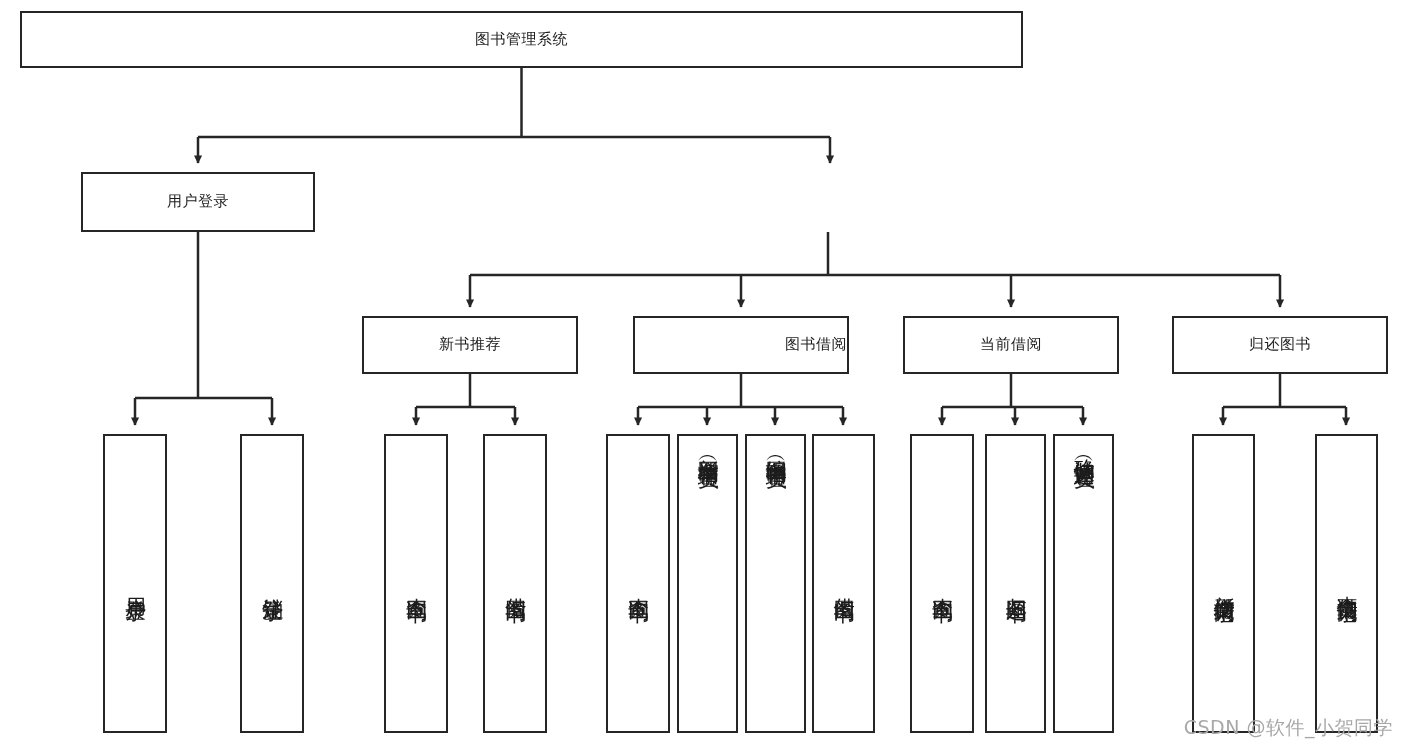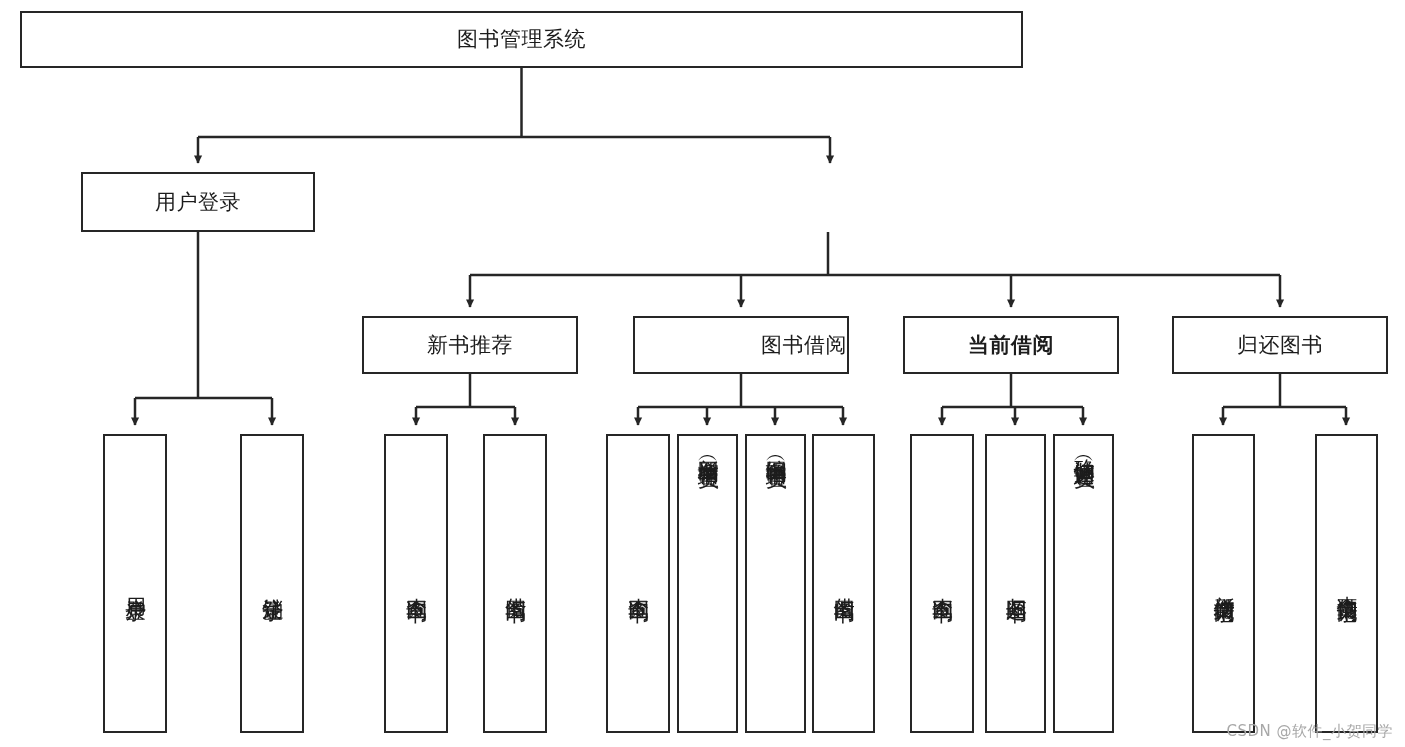--- a/index.html
+++ b/index.html
@@ -31,21 +31,21 @@
     position: absolute;
     box-sizing: border-box;
     background: #ffffff;
     border: 2.5px solid #262626;
     display: flex;
     align-items: center;
     justify-content: center;
     overflow: hidden;
   }
   .node-label {
-    font-size: 21px;
+    font-size: 15px;
     line-height: 1.18;
     color: #1c1c1c;
     letter-spacing: 0.5px;
     white-space: nowrap;
   }
   
   .node.h .node-label {
     writing-mode: horizontal-tb;
   }
   
@@ -63,21 +63,21 @@
     white-space: nowrap;
   }
   .node.v.centered {
     align-items: center;
     padding-top: 0;
   }
   .watermark {
     position: absolute;
     right: 12px;
     bottom: 6px;
-    font-size: 15px;
+    font-size: 19px;
     color: #a8a8a8;
     letter-spacing: 0.5px;
     white-space: nowrap;
   }
 </style>
 </head>
 <body>
 
 <div id="canvas">
 
@@ -141,21 +141,21 @@
 
 
   <div class="node h" style="left:362px; top:316px; width:216px; height:58px;">
     <span class="node-label">新书推荐</span>
   </div>
 
   <div class="node h" style="left:633px; top:316px; width:216px; height:58px;justify-content:flex-end;">
     <span class="node-label">图书借阅</span>
   </div>
 
-  <div class="node h" style="left:903px; top:316px; width:216px; height:58px;font-weight:bold;">
+  <div class="node h" style="left:903px; top:316px; width:216px; height:58px;">
     <span class="node-label">当前借阅</span>
   </div>
 
   <div class="node h" style="left:1172px; top:316px; width:216px; height:58px;">
     <span class="node-label">归还图书</span>
   </div>
 
   <div class="node v centered" style="left:103px; top:434px; width:64px; height:299px;">
     <span class="node-label">用户登录</span>
   </div>

